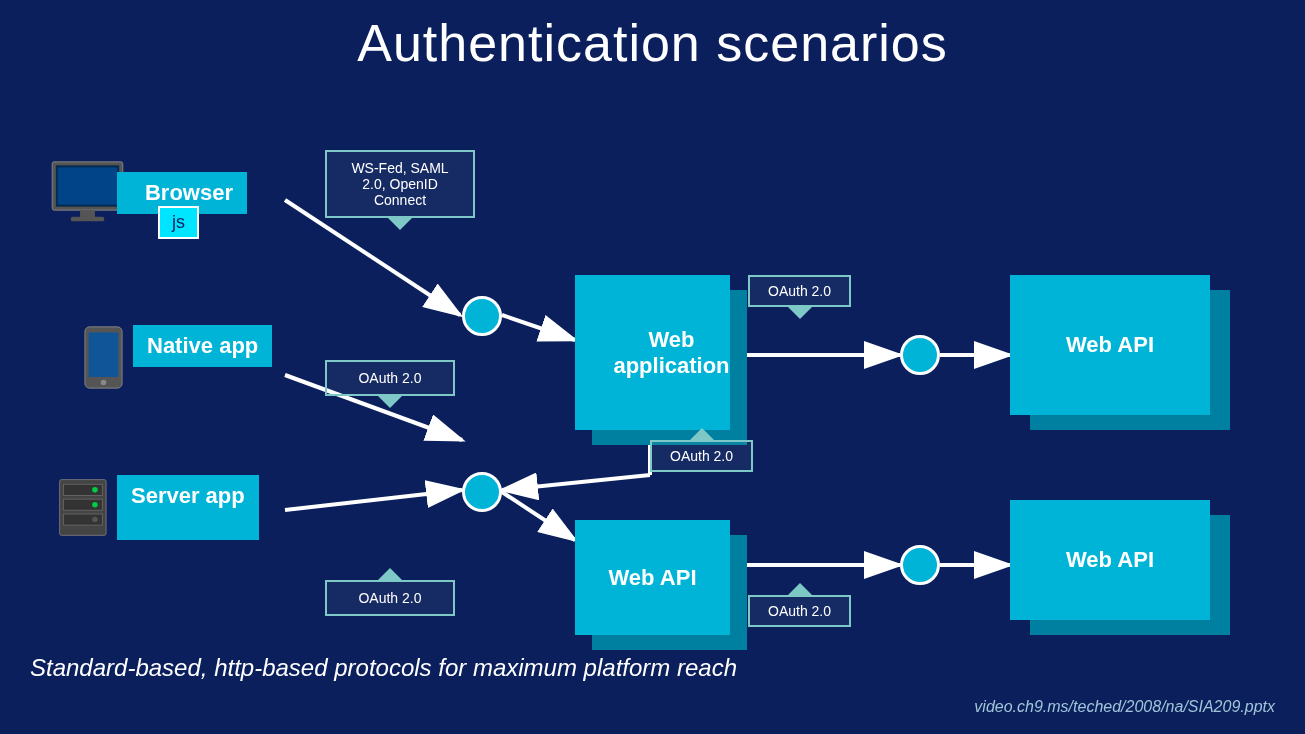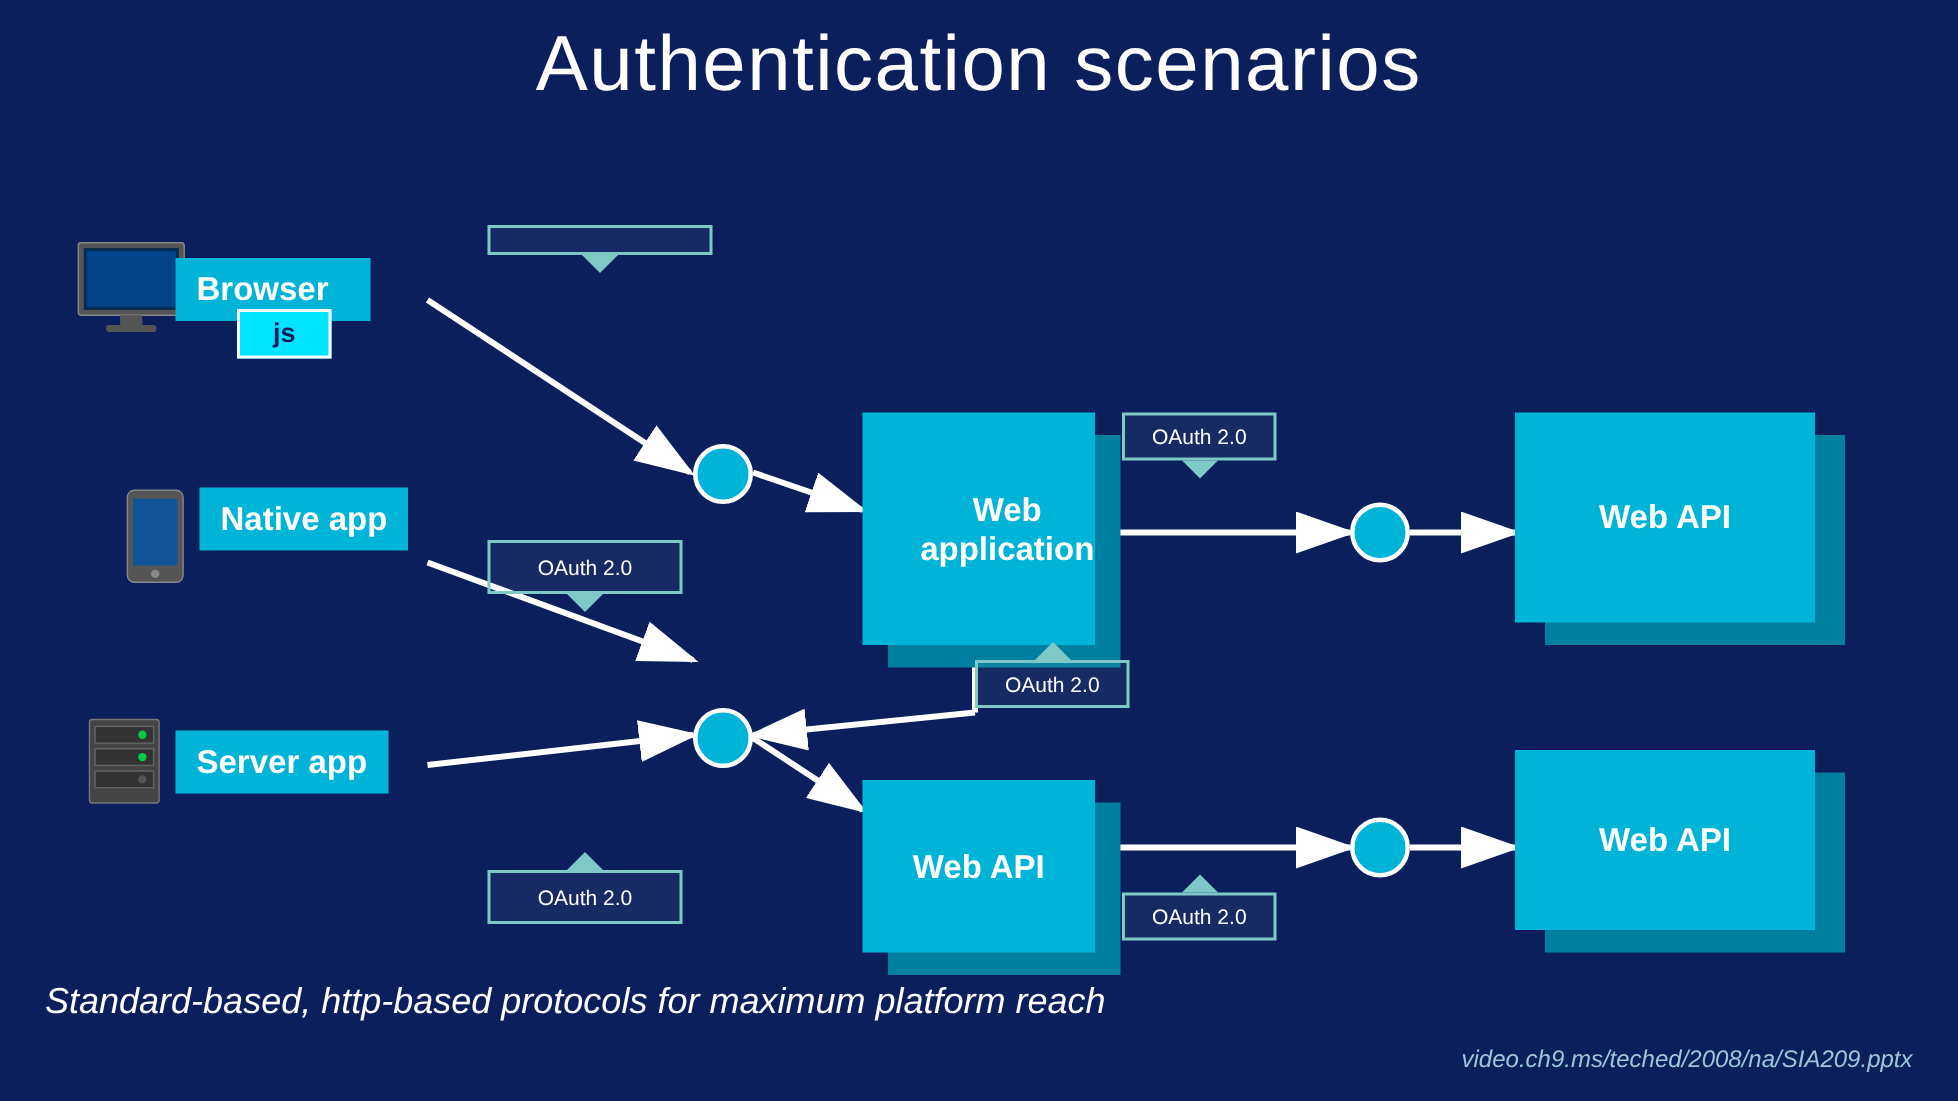--- a/index.html
+++ b/index.html
@@ -105,50 +105,51 @@
 
       <rect x="2" y="2" width="76" height="52" rx="2" ry="2" fill="#555" stroke="#888" stroke-width="1"></rect>
       <rect x="6" y="6" width="68" height="44" fill="#111"></rect>
 
       <rect x="6" y="6" width="68" height="44" fill="#003366" opacity="0.8"></rect>
       <rect x="8" y="8" width="64" height="40" fill="#0055aa" opacity="0.6"></rect>
 
       <rect x="32" y="54" width="16" height="8" fill="#555"></rect>
       <rect x="22" y="61" width="36" height="5" rx="2" fill="#555"></rect>
     </svg>
-    <div style="background:#00b4d8; color:white; font-size:22px; font-weight:600; padding:8px 14px; margin-left:-8px; z-index:2; min-width:130px; text-align:left; position:relative;">Browser</div>
-
-    <div style="position:absolute; bottom:-14px; left:108px; background:#00e5ff; color:#0a1f5c; font-size:18px; font-weight:700; padding:4px 22px; border:2px solid white; z-index:10;">js</div>
+    <div style="background:#00b4d8; color:white; font-size:22px; font-weight:600; padding:8px 14px; margin-left:-8px; z-index:2; min-width:130px; text-align:right; position:relative;">Browser</div>
+
+    <div style="position:absolute; bottom:-14px; left:108px; background:#00e5ff; color:#0a1f5c; font-size:18px; font-weight:400; padding:4px 12px; border:2px solid white; z-index:10;">js</div>
   </div>
 
   <div style="position:absolute; left:36px; top:205px; display:flex; align-items:flex-start;">
     <svg class="icon-svg" viewBox="0 0 80 70">
 
       <rect x="20" y="2" width="40" height="66" rx="5" ry="5" fill="#555" stroke="#888" stroke-width="1"></rect>
       <rect x="24" y="8" width="32" height="48" fill="#0055aa" opacity="0.8"></rect>
       <circle cx="40" cy="62" r="3" fill="#888"></circle>
     </svg>
     <div style="background:#00b4d8; color:white; font-size:22px; font-weight:600; padding:8px 14px; margin-left:-8px; z-index:2; min-width:130px; text-align:center;">Native app</div>
   </div>
 
-  <div style="position:absolute; left:20px; top:355px; display:flex; align-items:center;">
+  <div style="position:absolute; left:20px; top:355px; display:flex; ">
     <svg class="icon-svg" viewBox="0 0 80 70">
 
       <rect x="10" y="5" width="50" height="60" rx="2" fill="#444" stroke="#777" stroke-width="1"></rect>
       <rect x="14" y="10" width="42" height="12" fill="#333" stroke="#666" stroke-width="1"></rect>
       <rect x="14" y="26" width="42" height="12" fill="#333" stroke="#666" stroke-width="1"></rect>
       <rect x="14" y="42" width="42" height="12" fill="#333" stroke="#666" stroke-width="1"></rect>
       <circle cx="48" cy="16" r="3" fill="#00cc44"></circle>
       <circle cx="48" cy="32" r="3" fill="#00cc44"></circle>
       <circle cx="48" cy="48" r="3" fill="#555"></circle>
     </svg>
     <div style="background:#00b4d8; color:white; font-size:22px; font-weight:600; padding:8px 14px; margin-left:-8px; z-index:2; min-width:130px; text-align:center;">Server app</div>
   </div>
 
   <div style="position:absolute; left:295px; top:30px; border:2px solid #7ec8c8; background:rgba(255,255,255,0.05); color:white; font-size:14px; padding:8px 12px; text-align:center; width:150px;">
+    <span>WS-Fed, SAML 2.0, OpenID Connect</span>
     <div style="position:absolute; bottom:-14px; left:50%; transform:translateX(-50%); border-left:12px solid transparent; border-right:12px solid transparent; border-top:12px solid #7ec8c8;"></div>
   </div>
 
   <div style="position:absolute; left:295px; top:240px; border:2px solid #7ec8c8; background:rgba(255,255,255,0.05); color:white; font-size:14px; padding:8px 18px; text-align:center; width:130px;">
     <span>OAuth 2.0</span>
     <div style="position:absolute; bottom:-14px; left:50%; transform:translateX(-50%); border-left:12px solid transparent; border-right:12px solid transparent; border-top:12px solid #7ec8c8;"></div>
   </div>
 
   <div style="position:absolute; left:295px; top:460px; border:2px solid #7ec8c8; background:rgba(255,255,255,0.05); color:white; font-size:14px; padding:8px 18px; text-align:center; width:130px;">
     <span>OAuth 2.0</span>

